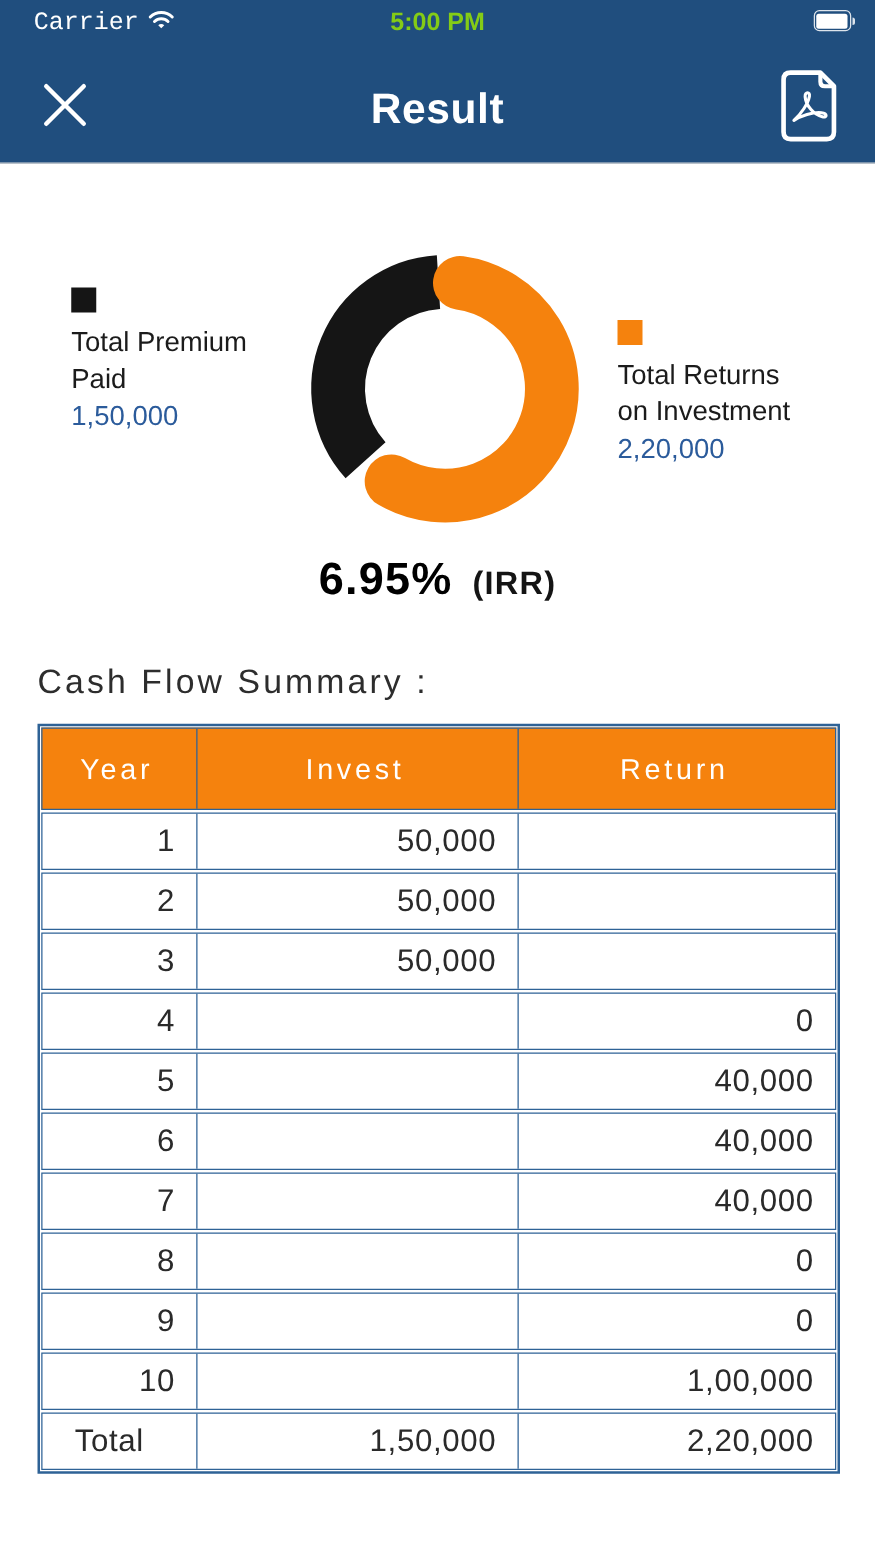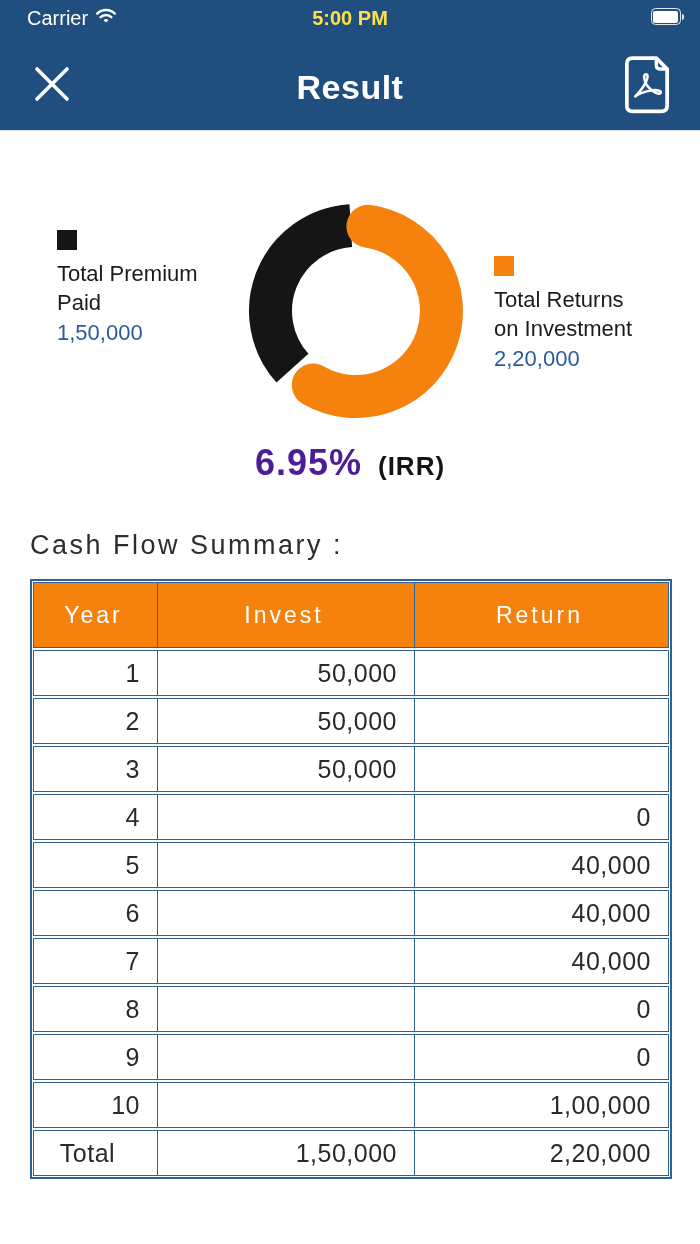--- a/index.html
+++ b/index.html
@@ -3,22 +3,22 @@
 <meta charset="utf-8">
 <style>
   * { margin: 0; padding: 0; box-sizing: border-box; }
   html,body { width: 700px; background: #ffffff; font-family: "Liberation Sans", sans-serif; }
   .screen { position: relative; width: 700px; height: 1244px; background: #ffffff; overflow: hidden; }
 
   
   .topbar { position: absolute; top: 0; left: 0; width: 700px; height: 131px; background: #204E7E; border-bottom: 1px solid #d9d9d9; }
   .statusbar { position: absolute; top: 0; left: 0; width: 100%; height: 36px; color: #fff; }
   .status-left { position: absolute; left: 27px; top: 7px; display: flex; align-items: center; gap: 7px; }
-  .carrier { font-size: 20px; color: #fff; }
-  .status-time { position: absolute; left: 0; right: 0; top: 7px; text-align: center; font-size: 20px; font-weight: 700; color: #fde047; }
+  .carrier { font-size: 20px; color: #fff; font-family: Liberation Mono, monospace; }
+  .status-time { position: absolute; left: 0; right: 0; top: 7px; text-align: center; font-size: 20px; font-weight: 700; color: #84cc16; }
   .battery { position: absolute; right: 16px; top: 8px; display: flex; align-items: center; }
   .batt-body { width: 30px; height: 17px; border: 1.6px solid rgba(255,255,255,.85); border-radius: 4.5px; padding: 1.5px; }
   .batt-fill { width: 100%; height: 100%; background: #fff; border-radius: 2px; }
   .batt-tip { width: 2.5px; height: 6px; background: rgba(255,255,255,.85); border-radius: 0 2px 2px 0; margin-left: 1px; }
 
   .navbar { position: absolute; top: 36px; left: 0; width: 100%; height: 95px; }
   .nav-title { position: absolute; left: 0; right: 0; top: 32px; text-align: center; color: #fff; font-size: 34px; font-weight: 700; letter-spacing: .5px; }
   .close-btn { position: absolute; left: 30px; top: 26px; width: 44px; height: 44px; cursor: pointer; }
   .pdf-btn { position: absolute; right: 24px; top: 18px; width: 58px; height: 62px; cursor: pointer; }
 
@@ -26,21 +26,21 @@
   .chart-wrap { position: absolute; top: 131px; left: 0; width: 700px; height: 390px; }
   .donut { position: absolute; left: 236px; top: 60px; width: 240px; height: 240px; }
 
   .legend { position: absolute; font-size: 22px; color: #1b1b1b; line-height: 29px; }
   .legend-left  { left: 57px;  top: 99px;  width: 180px; }
   .legend-right { left: 494px; top: 125px; width: 195px; }
   .legend .swatch { width: 20px; height: 20px; margin-bottom: 9px; }
   .legend .value { color: #2B5B9B; margin-top: 1px; }
 
   .irr-line { position: absolute; left: 0; right: 0; top: 311px; text-align: center; }
-  .irr-value { font-size: 36px; font-weight: 700; color: #4c1d95; letter-spacing: 1px; margin-top: 47px; }
+  .irr-value { font-size: 36px; font-weight: 700; color: #000000; letter-spacing: 1px; margin-top: 47px; }
   .irr-suffix { font-size: 26px; font-weight: 700; color: #141414; letter-spacing: 1px; margin-left: 16px; }
 
   
   .summary-heading { position: absolute; left: 30px; top: 530px; font-size: 27px; color: #2d2d2d; letter-spacing: 2.5px; }
 
   .cf-table { position: absolute; left: 30px; top: 579px; width: 642px; border: 2.5px solid #2E6296; background: #fff; padding: 1px; }
   .cf-row { display: flex; border: 1.5px solid #2E6296; margin-bottom: 2px; background: #fff; }
   .cf-row:last-child { margin-bottom: 0; }
   .cf-cell { border-right: 1.5px solid #2E6296; display: flex; align-items: center; justify-content: flex-end; padding-right: 17px; font-size: 25px; color: #2a2a2a; letter-spacing: .5px; }
   .cf-cell:last-child { border-right: none; }

